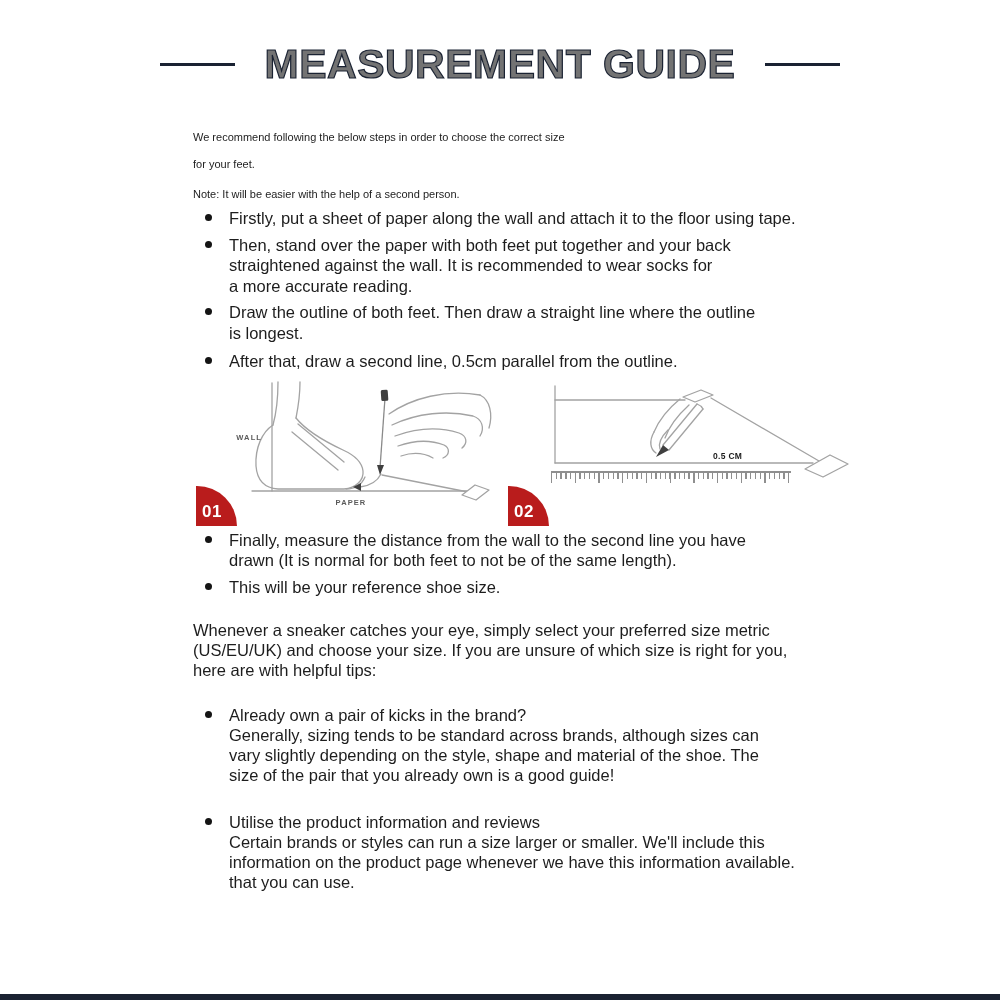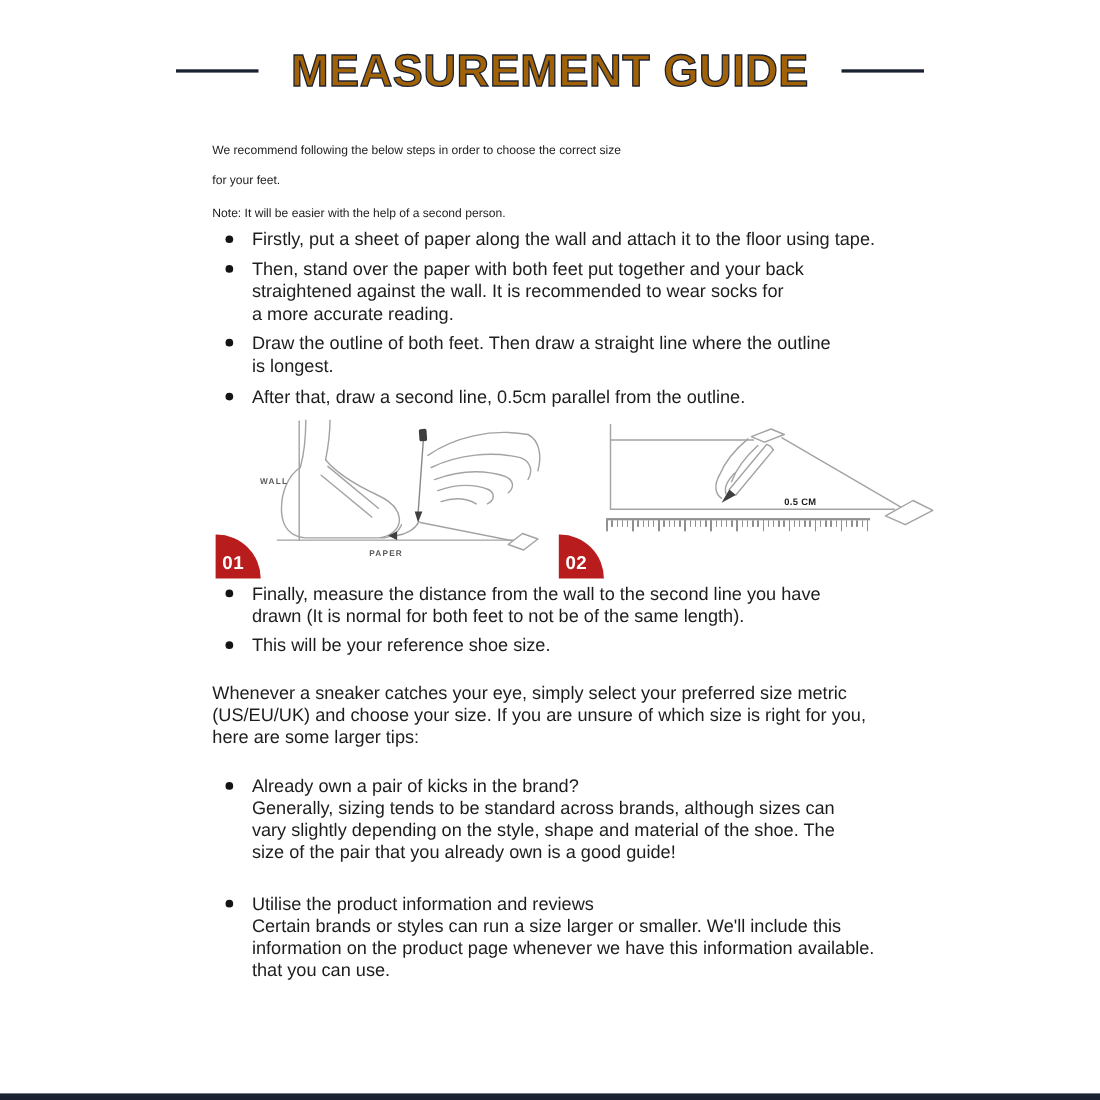--- a/index.html
+++ b/index.html
@@ -1,21 +1,21 @@
 <!DOCTYPE html>
 <html><head>
 <meta charset="utf-8">
 <style>
   html,body{margin:0;padding:0;background:#fff;}
   .page{position:relative;width:1000px;height:1000px;background:#fff;overflow:hidden;
         font-family:"Liberation Sans",sans-serif;color:#1d1d1d;}
   
   .title-row{margin-top:40px;display:flex;align-items:center;justify-content:center;gap:30px;height:48px;}
   .dash{width:75px;height:3px;background:#1a2232;}
-  h1.title{margin:0;font-size:41px;line-height:48px;font-weight:700;color:#a16207;
+  h1.title{margin:0;font-size:41px;line-height:48px;font-weight:700;color:#737373;
            letter-spacing:.5px;-webkit-text-stroke:1.2px #1a2232;}
   
   .content{margin-left:193px;width:660px;}
   .ln{display:block;white-space:nowrap;}
   .intro{margin-top:36px;font-size:11px;line-height:27px;}
   .intro .p2{margin-top:3px;}
   ul.bullets{margin:0;padding:0;list-style:none;font-size:16.5px;line-height:20.5px;}
   ul.bullets li{display:flex;gap:17px;margin-bottom:6px;}
   ul.bullets .dot{flex:0 0 auto;width:7px;height:7px;border-radius:50%;background:#141414;
                   margin-left:12px;margin-top:6px;}
@@ -180,21 +180,21 @@
         <span class="dot"></span>
         <span class="lines">
             <span class="ln">This will be your reference shoe size.</span>
           </span>
       </li>
     </ul>
 
     <div class="tips-intro">
         <span class="ln">Whenever a sneaker catches your eye, simply select your preferred size metric</span>
         <span class="ln">(US/EU/UK) and choose your size. If you are unsure of which size is right for you,</span>
-        <span class="ln">here are some larger tips:</span>
+        <span class="ln">here are with helpful tips:</span>
       </div>
 
     <ul class="bullets tips">
       <li>
         <span class="dot"></span>
         <span class="lines">
             <span class="ln">Already own a pair of kicks in the brand?</span>
             <span class="ln">Generally, sizing tends to be standard across brands, although sizes can</span>
             <span class="ln">vary slightly depending on the style, shape and material of the shoe. The</span>
             <span class="ln">size of the pair that you already own is a good guide!</span>

